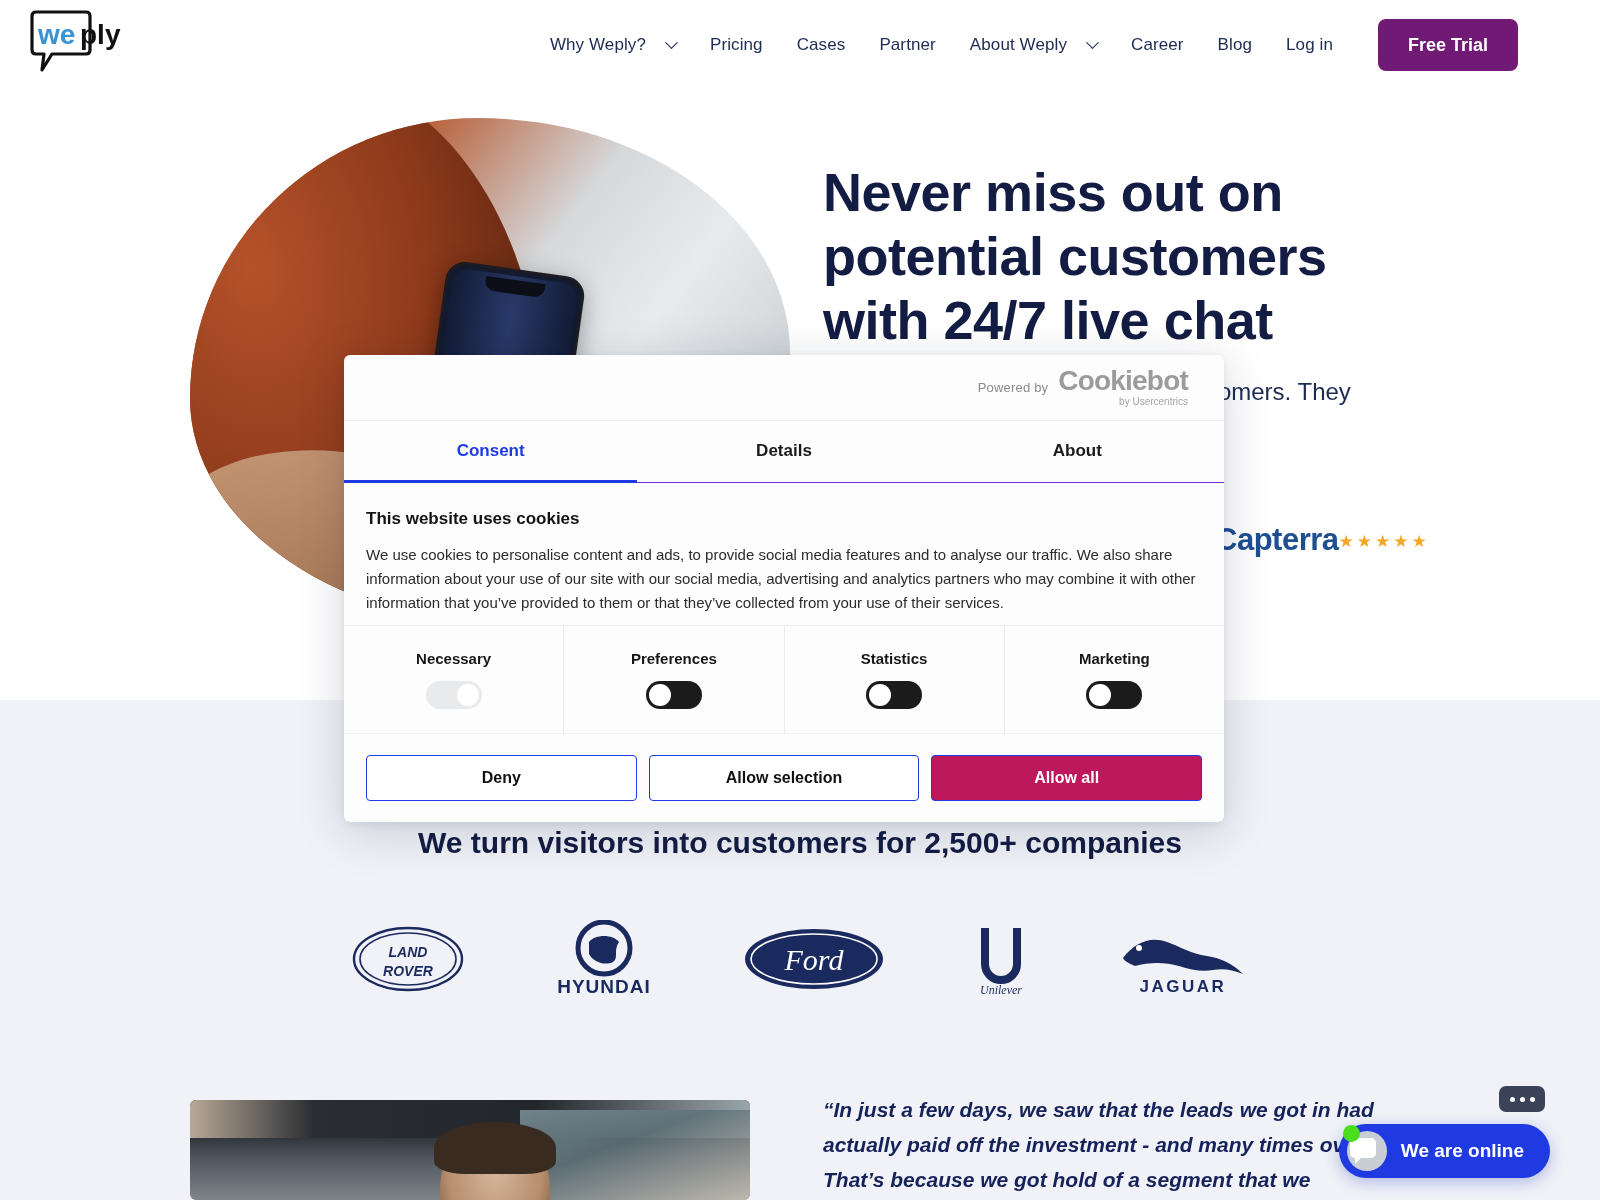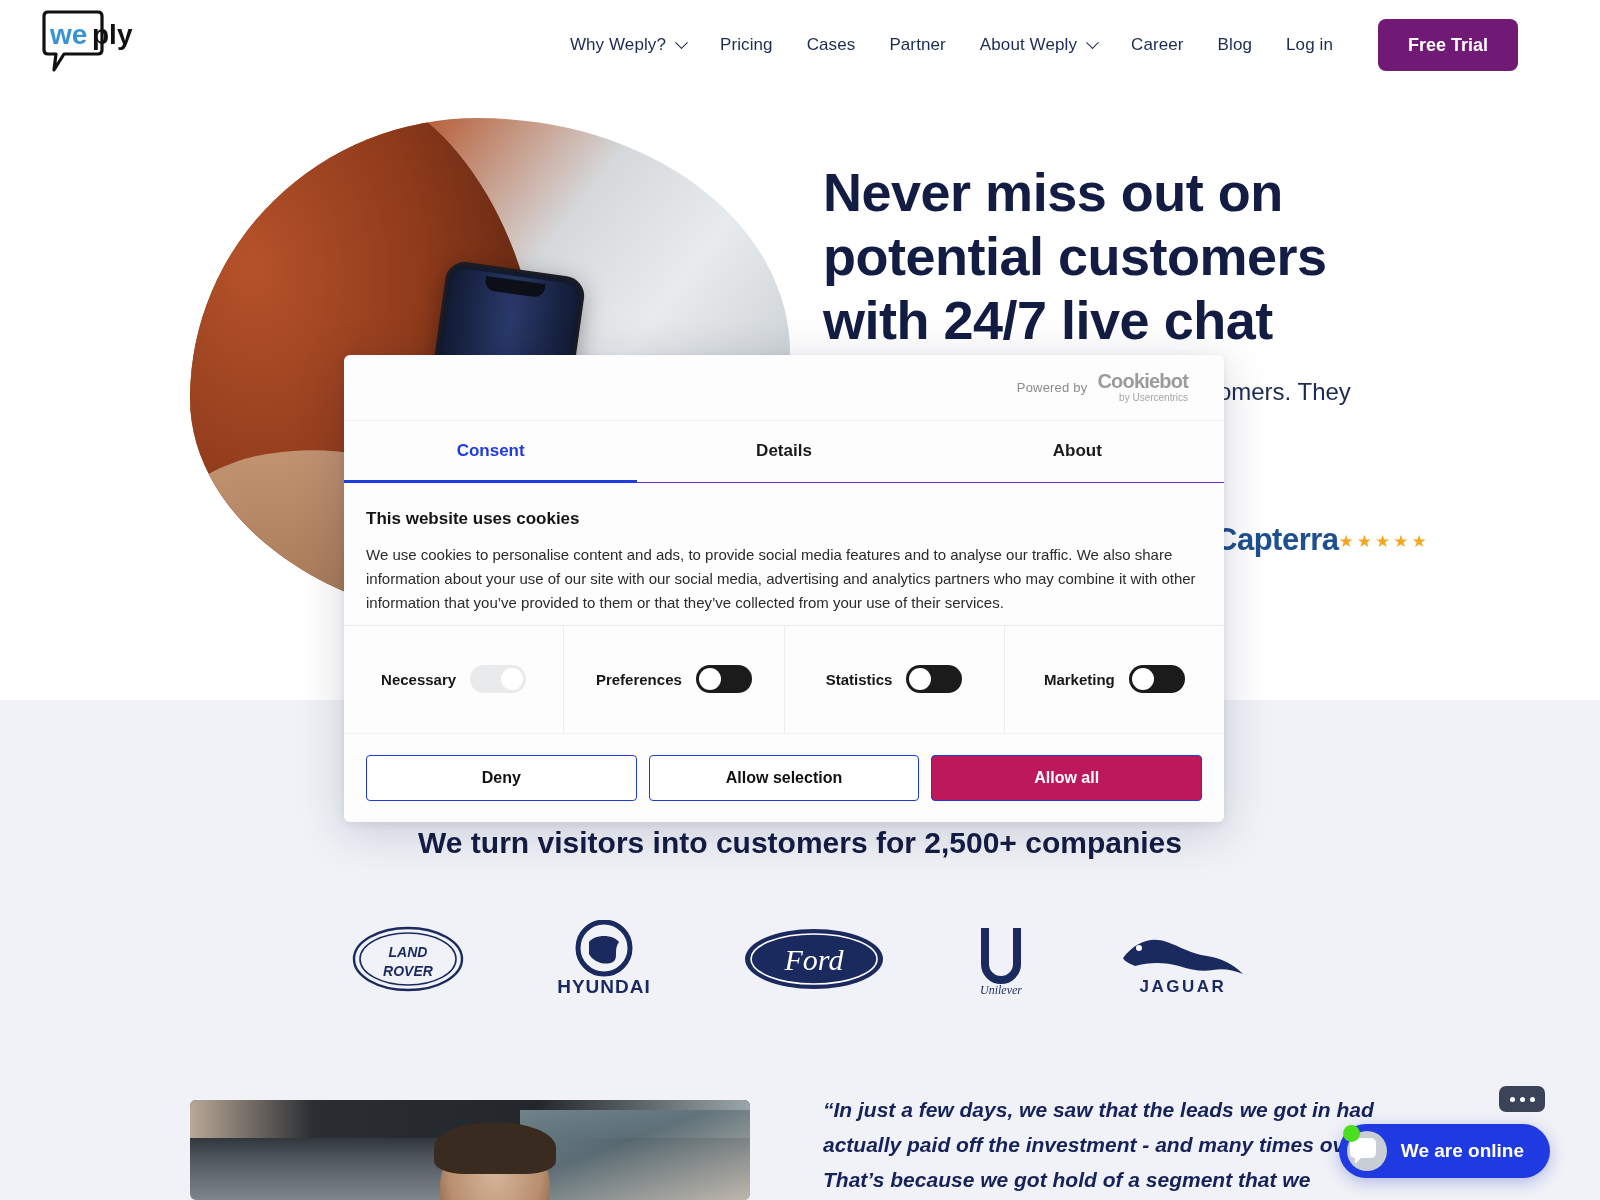--- a/index.html
+++ b/index.html
@@ -28,29 +28,29 @@
   .lower-bg2 {
     position: absolute; left: 0; top: 1040px; width: 1600px; height: 160px;
     background: #f0f2f7;
   }
 
   
   .header {
     position: absolute; left: 0; top: 0; width: 1600px; height: 90px;
     display: flex; align-items: center; z-index: 20;
   }
-  .logo { position: absolute; left: 40px; top: 10px; width: 120px; height: 62px; }
+  .logo { position: absolute; left: 28px; top: 10px; width: 120px; height: 62px; }
   .logo svg { display: block; }
 
   .nav {
     position: absolute; right: 82px; top: 0; height: 90px;
     display: flex; align-items: center; gap: 0;
   }
   .nav-item {
-    display: flex; align-items: center; gap: 11px;
+    display: flex; align-items: center; gap: 21px;
     font-size: 17px; color: #1d2b53; padding: 0 17px;
     white-space: nowrap; cursor: pointer; letter-spacing: .1px;
   }
   .chev {
     display: inline-block; width: 9px; height: 9px;
     border-right: 1.7px solid #1d2b53; border-bottom: 1.7px solid #1d2b53;
     transform: rotate(45deg) translate(-2px,-2px);
   }
   .free-trial {
     margin-left: 28px;
@@ -165,42 +165,42 @@
     background: #fdfdfd; border-radius: 6px; z-index: 40;
     box-shadow: 0 10px 48px rgba(20,25,60,.18), 0 2px 8px rgba(20,25,60,.08);
     display: flex; flex-direction: column;
   }
   .cb-top {
     height: 68px; display: flex; align-items: center; justify-content: flex-end;
     padding-right: 36px; border-bottom: 1px solid #efefef;
   }
   .cb-powered { font-size: 13px; color: #8b8b8b; margin-right: 10px; letter-spacing: .2px; }
   .cb-logo-wrap { display: flex; flex-direction: column; align-items: flex-end; }
-  .cb-logo { font-size: 20px; font-weight: bold; color: #9b9b9b; letter-spacing: -.8px; line-height: 1; }
+  .cb-logo { font-size: 28px; font-weight: bold; color: #9b9b9b; letter-spacing: -.8px; line-height: 1; }
   .cb-logo-sub { font-size: 10px; color: #a5a5a5; margin-top: 1px; }
 
   .cb-tabs { height: 64px; display: flex; border-bottom: 1px solid #6d28d9; }
   .cb-tab {
     flex: 1; display: flex; align-items: center; justify-content: center;
     font-size: 17px; font-weight: bold; color: #1a1a1a; cursor: pointer;
     position: relative;
   }
   .cb-tab.active { color: #1f3ae0; }
   .cb-tab.active::after {
     content: ""; position: absolute; left: 0; right: 0; bottom: -1px;
     height: 3px; background: #1f3ae0;
   }
 
   .cb-body { padding: 26px 22px 10px 22px; flex: 1; }
   .cb-h { font-size: 17px; font-weight: bold; color: #141414; }
   .cb-p { margin-top: 14px; font-size: 15px; line-height: 24px; color: #2b2b2b; }
 
   .cb-cats { display: flex; height: 112px; border-top: 1px solid #ececec; }
   .cb-cat {
-    flex: 1; display: flex; flex-direction: row; align-items: center;
+    flex: 1; display: flex; flex-direction: column; align-items: center;
     justify-content: center; gap: 14px; border-right: 1px solid #ececec;
   }
   .cb-cat:last-child { border-right: none; }
   .cb-cat-label { font-size: 15px; font-weight: bold; color: #171717; }
   .toggle {
     width: 56px; height: 28px; border-radius: 14px; position: relative; cursor: pointer;
   }
   .toggle .knob {
     position: absolute; top: 3px; width: 22px; height: 22px;
     border-radius: 50%; background: #ffffff;

